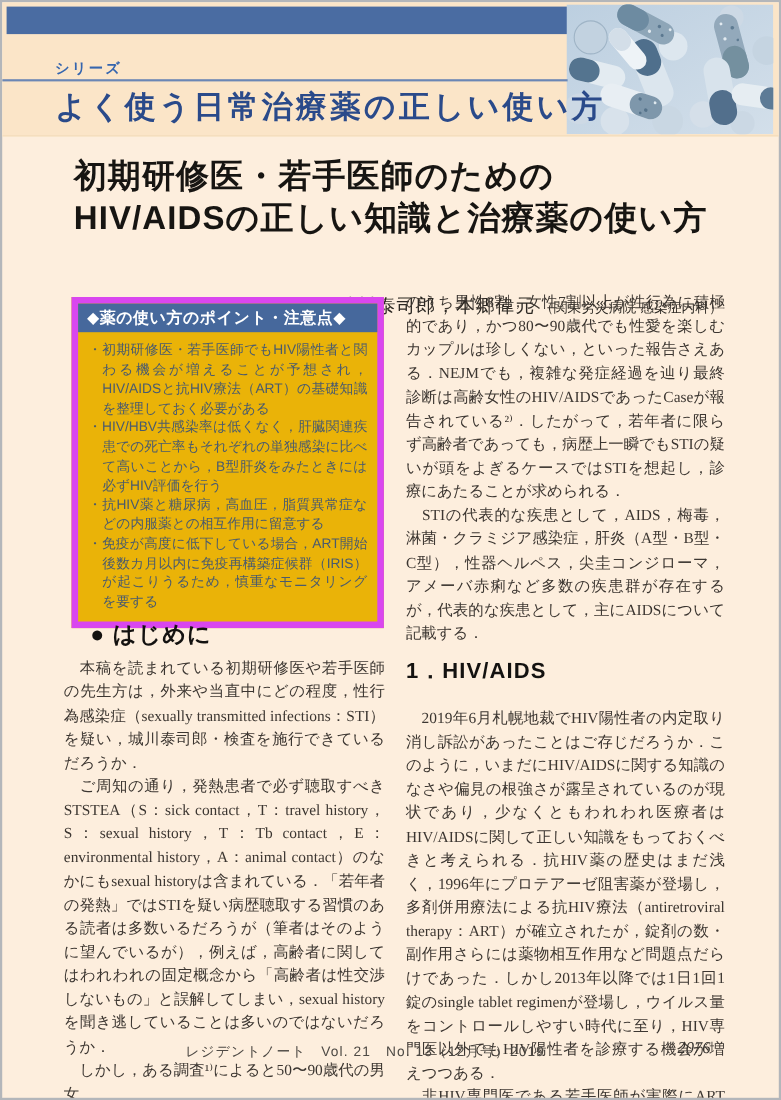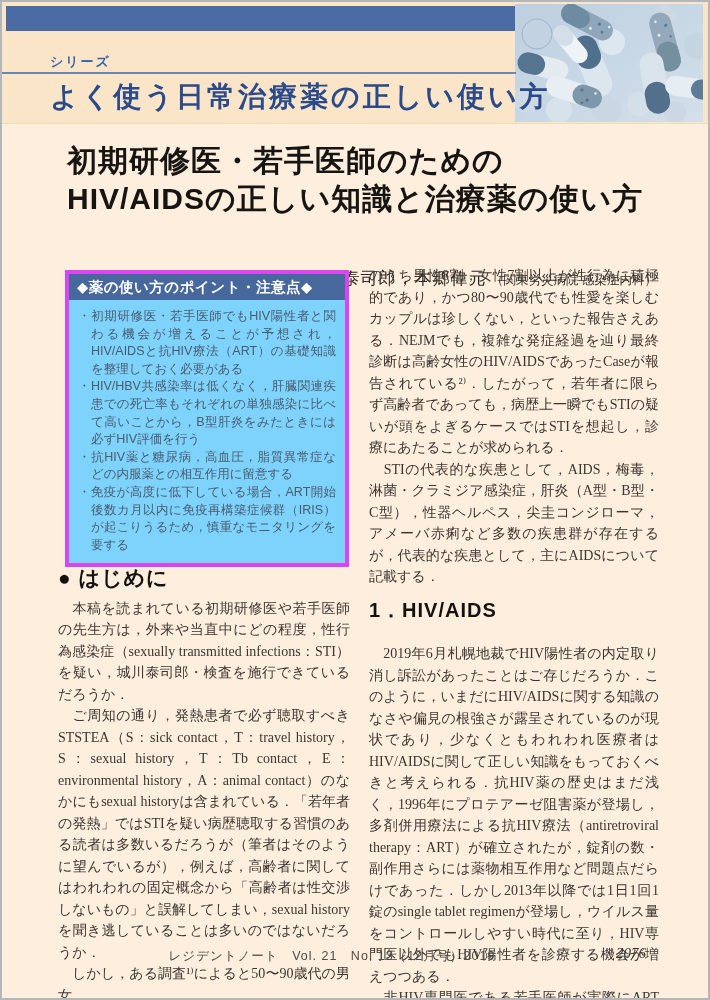--- a/index.html
+++ b/index.html
@@ -51,21 +51,21 @@
     position:absolute; top:219px; left:0; width:655px; text-align:right;
     color:#2c2823; white-space:nowrap;
     font-family:"Liberation Sans","DejaVu Sans",sans-serif;
     margin-top:46px;
   }
   .authors-line .names { font-size:17px; letter-spacing:1px; }
   .authors-line .affil { font-size:12.5px; letter-spacing:0; }
   
   .points-box {
     position:absolute; left:63px; top:268px; width:284px;
-    border:4px solid #d946ef; background:#7dd3fc;
+    border:6px solid #d946ef; background:#eab308;
   }
   .points-box-header {
     background:#46689c; color:#ffffff; padding:4px 8px 3px 8px;
     font-family:"Liberation Sans","DejaVu Sans",sans-serif;
     font-size:14.5px; font-weight:bold; letter-spacing:0.5px;
   }
   .points-box-body { padding:8px 9px 9px 9px; }
   .point-item {
     font-family:"Liberation Sans","DejaVu Sans",sans-serif;
     font-size:12.5px; line-height:17.6px; color:#4a5b6e;
@@ -77,21 +77,21 @@
     position:absolute; width:292px;
     font-size:14px; line-height:21.5px; color:#3c3631;
     text-align:justify;
   }
   .col-left  { left:56px;  top:565px; }
   .col-right { left:367px; top:263px; width:290px; }
   .sec-heading {
     font-family:"Liberation Sans","DejaVu Sans",sans-serif;
     font-weight:bold; color:#141210; letter-spacing:1px;
   }
-  .h-intro { font-size:21px; margin-bottom:9px; }
+  .h-intro { font-size:21px; margin-bottom:9px;margin-left:24px; }
   .h-hiv   { font-size:20px; margin-top:12px; margin-bottom:22px; }
   .col p { margin:0; }
   
   .footer-journal {
     position:absolute; left:0; top:946px; width:660px; text-align:center;
     font-family:"Liberation Sans","DejaVu Sans",sans-serif;
     font-size:12.5px; color:#4e4a45; letter-spacing:1px;
   }
   .footer-page {
     position:absolute; top:943px; right:62px;

